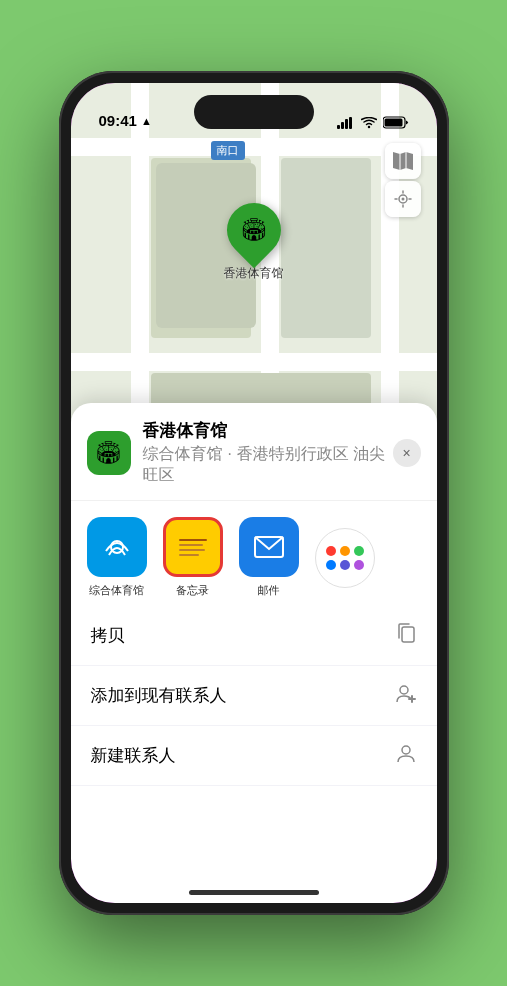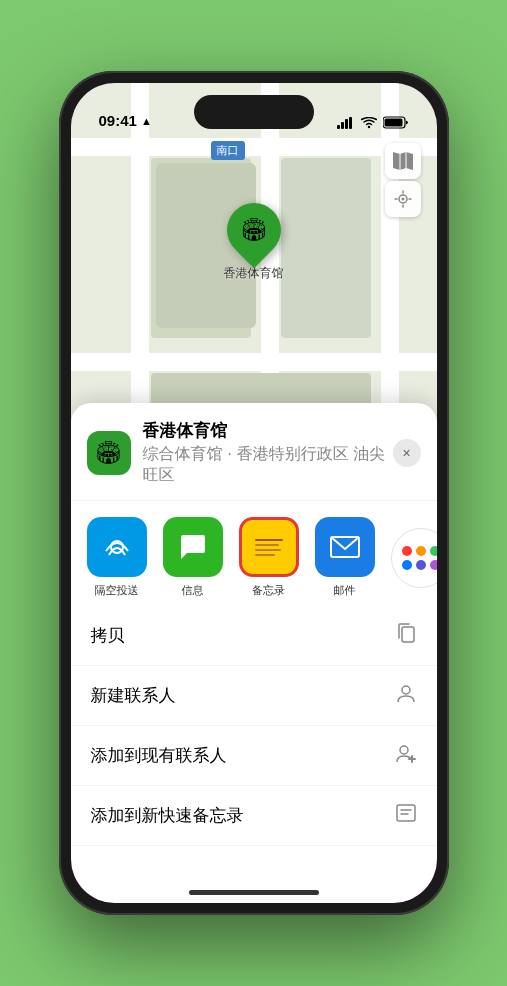--- a/index.html
+++ b/index.html
@@ -416,31 +416,23 @@
       <div class="share-row">
 
         <div class="share-item">
           <div class="share-icon airdrop">
             <svg width="32" height="32" viewBox="0 0 32 32">
               <circle cx="16" cy="16" r="6" stroke="white" stroke-width="2" fill="none"></circle>
               <path d="M8 24 Q16 10 24 24" stroke="white" stroke-width="2" fill="none"></path>
               <path d="M5 20 Q16 4 27 20" stroke="white" stroke-width="2" fill="none"></path>
             </svg>
           </div>
-          <span class="share-label">隔空投送</span>
-        </div>
-
-        <div class="share-item">
-          <div class="share-icon message">
-            <svg width="32" height="32" viewBox="0 0 32 32">
-              <path d="M4 6 Q4 4 6 4 L26 4 Q28 4 28 6 L28 20 Q28 22 26 22 L10 22 L4 28 L4 6Z" fill="white"></path>
-            </svg>
-          </div>
-          <span class="share-label">信息</span>
-        </div>
+          <span class="share-label">综合体育馆</span>
+        </div>
+
 
         <div class="share-item">
           <div class="share-icon notes" style="background:#ffcc00;border:3px solid #e53935;position:relative;overflow:hidden;">
             <div class="notes-lines">
               <div class="notes-line" style="width:28px;background:#a0520a;"></div>
               <div class="notes-line" style="width:24px;background:#c0802a;"></div>
               <div class="notes-line" style="width:26px;background:#c0802a;"></div>
               <div class="notes-line" style="width:20px;background:#c0802a;"></div>
             </div>
           </div>
@@ -480,51 +472,42 @@
           <span class="action-label">拷贝</span>
           <span class="action-icon">
             <svg width="22" height="22" viewBox="0 0 22 22">
               <rect x="7" y="5" width="12" height="15" rx="2" stroke="#888" stroke-width="1.5" fill="none"></rect>
               <path d="M4 16 L4 3 Q4 2 5 2 L14 2" stroke="#888" stroke-width="1.5" fill="none" stroke-linecap="round"></path>
             </svg>
           </span>
         </div>
 
         <div class="action-row">
-          <span class="action-label">新建联系人</span>
-          <span class="action-icon">
-            <svg width="22" height="22" viewBox="0 0 22 22">
-              <circle cx="11" cy="8" r="4" stroke="#888" stroke-width="1.5" fill="none"></circle>
-              <path d="M3 20 Q3 14 11 14 Q19 14 19 20" stroke="#888" stroke-width="1.5" fill="none"></path>
-            </svg>
-          </span>
-        </div>
-
-        <div class="action-row">
           <span class="action-label">添加到现有联系人</span>
           <span class="action-icon">
             <svg width="22" height="22" viewBox="0 0 22 22">
               <circle cx="9" cy="8" r="4" stroke="#888" stroke-width="1.5" fill="none"></circle>
               <path d="M2 20 Q2 14 9 14 Q14 14 16 17" stroke="#888" stroke-width="1.5" fill="none"></path>
               <path d="M17 14 L17 20 M14 17 L20 17" stroke="#888" stroke-width="2" stroke-linecap="round"></path>
             </svg>
           </span>
         </div>
 
         <div class="action-row">
-          <span class="action-label">添加到新快速备忘录</span>
+          <span class="action-label">新建联系人</span>
           <span class="action-icon">
             <svg width="22" height="22" viewBox="0 0 22 22">
-              <rect x="2" y="3" width="18" height="16" rx="2" stroke="#888" stroke-width="1.5" fill="none"></rect>
-              <path d="M6 8 L16 8 M6 12 L13 12" stroke="#888" stroke-width="1.5" stroke-linecap="round"></path>
+              <circle cx="11" cy="8" r="4" stroke="#888" stroke-width="1.5" fill="none"></circle>
+              <path d="M3 20 Q3 14 11 14 Q19 14 19 20" stroke="#888" stroke-width="1.5" fill="none"></path>
             </svg>
           </span>
         </div>
 
 
+
       </div>
 
       <div class="home-indicator"></div>
 
     </div>
 
   </div>
 </div>
 
 </body></html>

